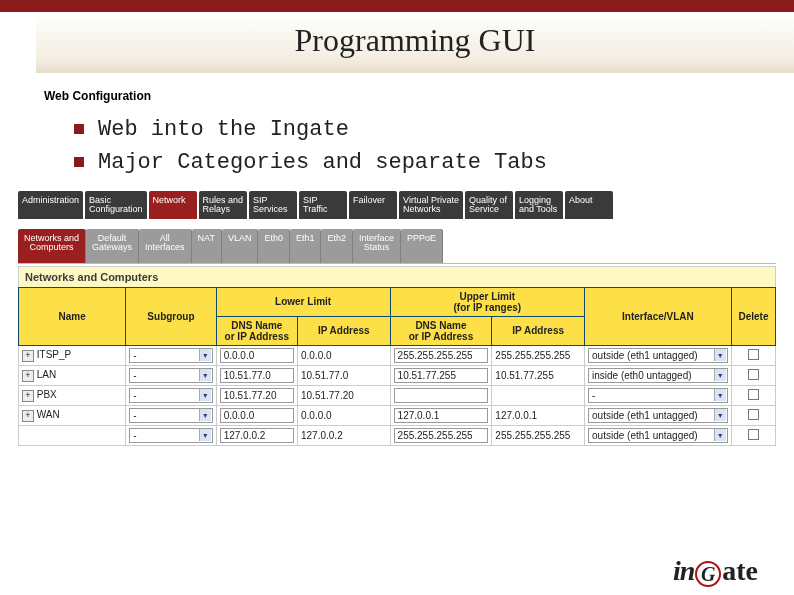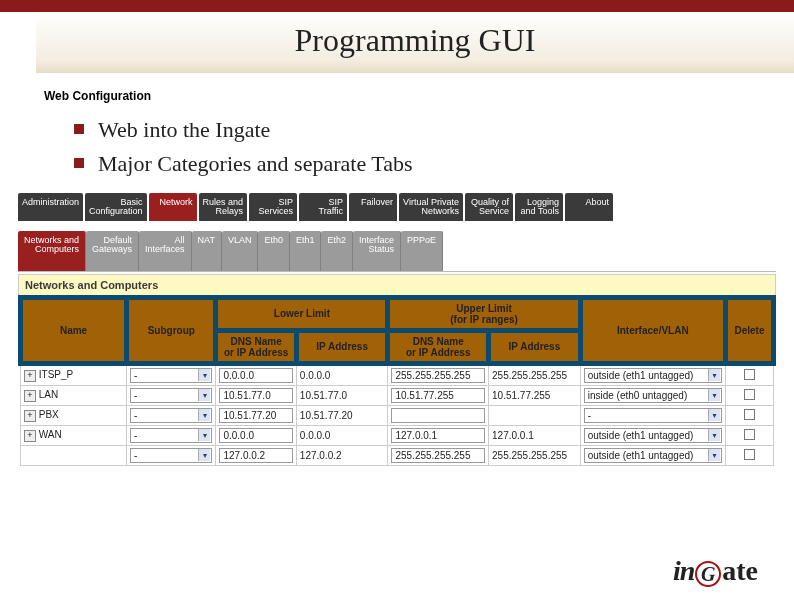--- a/index.html
+++ b/index.html
@@ -5,31 +5,31 @@
   * { box-sizing: border-box; margin: 0; padding: 0; }
   body { font-family: Arial, Helvetica, sans-serif; background: #fff; width: 794px; height: 595px; position: relative; overflow: hidden; }
   .topbar { height: 12px; background: #8b1a1a; }
   .title-band { background: linear-gradient(#fff 0%, #f3ede0 80%, #e6ddc9 100%); padding: 10px 0 14px 0; text-align: center; margin-left: 36px; }
   .title-text { font-family: "Times New Roman", serif; font-size: 32px; color: #222; }
   .content { padding: 16px 44px 0 44px; }
   .subhead { font-weight: bold; font-size: 12px; margin-bottom: 14px; }
   .bullets { padding-left: 30px; }
   .bullets .row { display: flex; align-items: flex-start; margin-bottom: 8px; }
   .sq { width: 10px; height: 10px; background: #8b1a1a; margin-top: 7px; margin-right: 14px; flex: 0 0 10px; }
-  .bt { font-family: Liberation Serif, serif; font-size: 22px; color: #222; }
+  .bt { font-family: Liberation Mono, monospace; font-size: 22px; color: #222; }
   .screenshot { margin: 16px 18px 0 18px; }
   .tabs { display: flex; gap: 2px; margin-bottom: 10px; }
-  .tab { background: #3a3a3a; color: #fff; font-size: 9px; line-height: 1.05; min-width: 48px; padding: 5px 4px 4px 4px; text-align: right; border-radius: 2px 2px 0 0; }
+  .tab { background: #3a3a3a; color: #fff; font-size: 9px; line-height: 1.05; min-width: 48px; padding: 5px 4px 4px 4px; text-align: left; border-radius: 2px 2px 0 0; }
   .tab.active { background: #9a1f1f; }
   .subtabs { display: flex; border-bottom: 1px solid #bbb; }
-  .stab { background: #9b9b9b; color: #fff; font-size: 9px; line-height: 1.05; padding: 5px 6px 16px 6px; text-align: right; border-right: 1px solid #808080; border-radius: 2px 2px 0 0; min-width: 28px; }
+  .stab { background: #9b9b9b; color: #fff; font-size: 9px; line-height: 1.05; padding: 5px 6px 10px 6px; text-align: center; border-right: 1px solid #808080; border-radius: 2px 2px 0 0; min-width: 28px; }
   .stab.active { background: #9a1f1f; }
   .panel-label { font-size: 11px; font-weight: bold; color: #3a3a3a; border: 1px solid #ccc; border-bottom: none; padding: 4px 6px; background: #fef9c3; margin-top: 2px; }
   table.cfg { width: 100%; border-collapse: collapse; font-size: 10px; color: #222; border: 1px solid #ccc; }
-  table.cfg th { border: 5px solid #0c4a6e; padding: 3px 4px; font-weight: bold; background: #a16207; }
+  table.cfg th { border: 1px solid #0c4a6e; padding: 3px 4px; font-weight: bold; background: #fde047; }
   table.cfg td { border: 1px solid #ccc; padding: 2px 3px; vertical-align: middle; }
   .expand-btn { width: 12px; height: 12px; border: 1px solid #888; background: #eee; display: inline-flex; align-items: center; justify-content: center; font-size: 9px; line-height: 1; cursor: pointer; }
   .sel { width: 100%; display: flex; align-items: center; justify-content: space-between; border: 1px solid #999; background: #fff; font-size: 10px; padding: 0 1px 0 3px; height: 15px; }
   .sel .arrow { width: 12px; height: 12px; background: #d8e3f4; display: flex; align-items: center; justify-content: center; font-size: 8px; color: #3a3a6a; border-left: 1px solid #aaa; }
   .txtin { width: 100%; border: 1px solid #999; background: #fff; font-size: 10px; padding: 0 3px; height: 15px; display: flex; align-items: center; }
   .chk { width: 11px; height: 11px; border: 1px solid #777; display: inline-block; }
   .logo { position: absolute; right: 36px; bottom: 8px; font-family: "Times New Roman", serif; font-size: 28px; font-weight: bold; display: flex; align-items: flex-end; }
   .logo .in { color: #222; font-style: italic; letter-spacing: -1px; }
   .logo .g { display: inline-flex; width: 26px; height: 26px; border: 2px solid #a11; border-radius: 50%; align-items: center; justify-content: center; margin: 0 1px; font-style: italic; color: #222; font-size: 20px; }
   .logo .ate { color: #222; letter-spacing: 0; }

